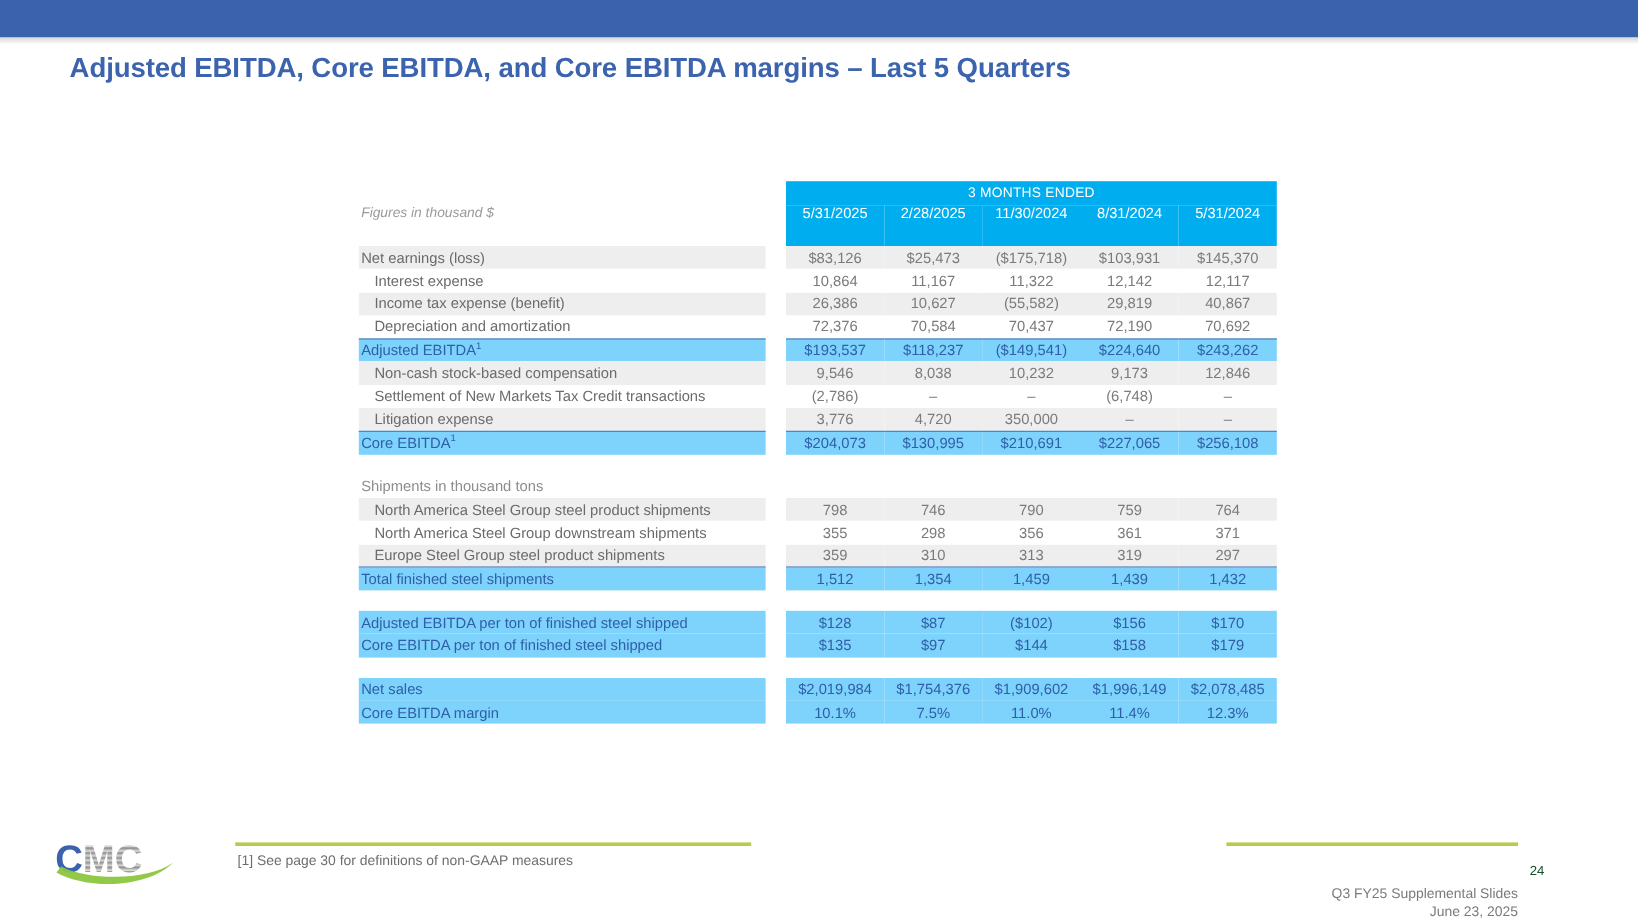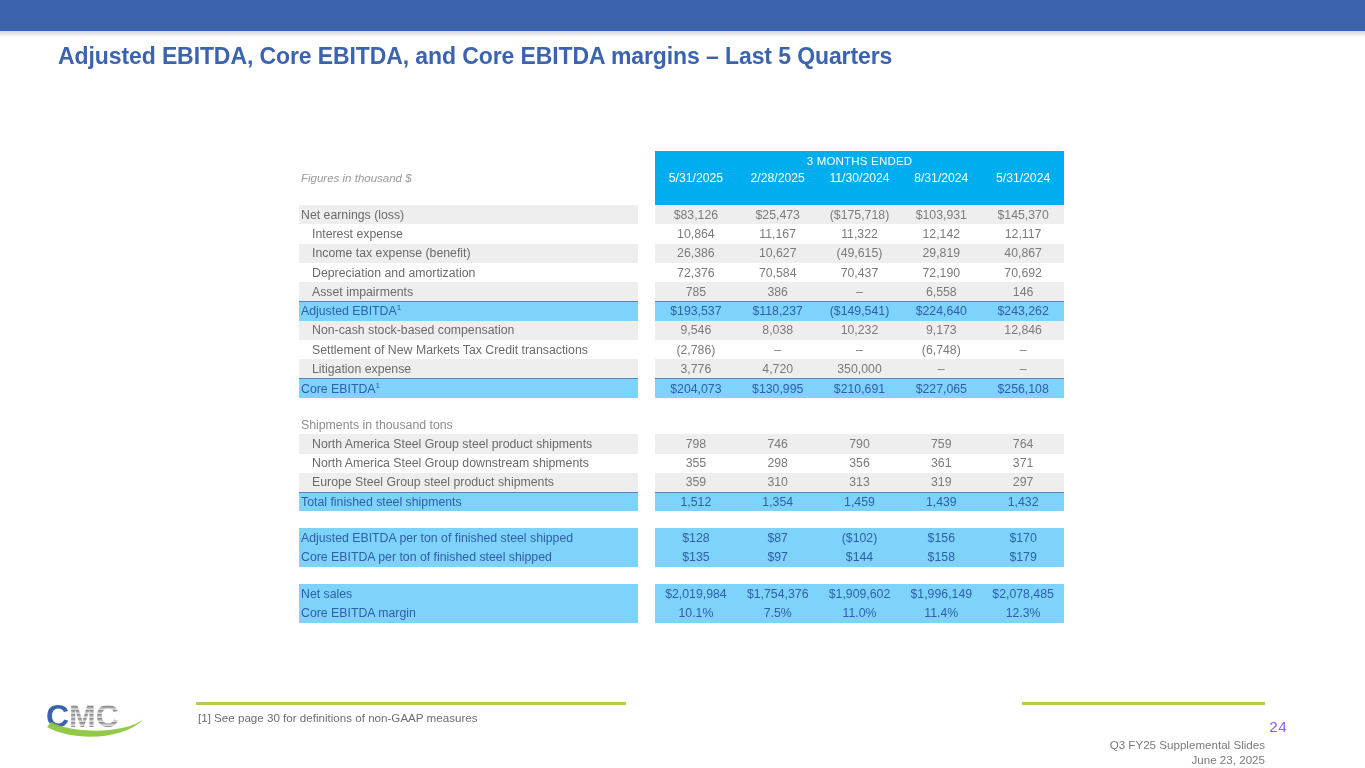--- a/index.html
+++ b/index.html
@@ -106,21 +106,21 @@
   .footnote {
     position: absolute; left: 198px; top: 711px;
     font-size: 11.6px; color: #6e6e6e;
   }
   .deck-info {
     position: absolute; right: 100px; top: 714px;
     font-size: 11.6px; color: #7a7a7a; text-align: right; line-height: 1.28; margin-top: 24px;
   }
   .page-num {
     position: absolute; right: 78px; top: 720px;
-    font-size: 15px; color: #8b5cf6; font-family: Liberation Mono, monospace;
+    font-size: 11px; color: #14532d;
   }
 
   
   .logo { position: absolute; left: 44px; top: 697px; width: 128px; height: 46px; }
 </style>
 </head>
 <body>
 
 <div class="slide">
 
@@ -173,41 +173,32 @@
             <td class="num">11,167</td>
             <td class="num">11,322</td>
             <td class="num">12,142</td>
             <td class="num">12,117</td>
           </tr>
           <tr class="row shade">
             <td class="label indent">Income tax expense (benefit)</td>
             <td class="gapcell"></td>
             <td class="num">26,386</td>
             <td class="num">10,627</td>
-            <td class="num">(49,615)</td>
+            <td class="num">(55,582)</td>
             <td class="num">29,819</td>
             <td class="num">40,867</td>
           </tr>
           <tr class="row plain">
             <td class="label indent">Depreciation and amortization</td>
             <td class="gapcell"></td>
             <td class="num">72,376</td>
             <td class="num">70,584</td>
             <td class="num">70,437</td>
             <td class="num">72,190</td>
             <td class="num">70,692</td>
-          </tr>
-          <tr class="row shade">
-            <td class="label indent">Asset impairments</td>
-            <td class="gapcell"></td>
-            <td class="num">785</td>
-            <td class="num">386</td>
-            <td class="num">–</td>
-            <td class="num">6,558</td>
-            <td class="num">146</td>
           </tr>
           <tr class="row total ruled">
             <td class="label">Adjusted EBITDA<sup class="fn">1</sup></td>
             <td class="gapcell"></td>
             <td class="num">$193,537</td>
             <td class="num">$118,237</td>
             <td class="num">($149,541)</td>
             <td class="num">$224,640</td>
             <td class="num">$243,262</td>
           </tr>

